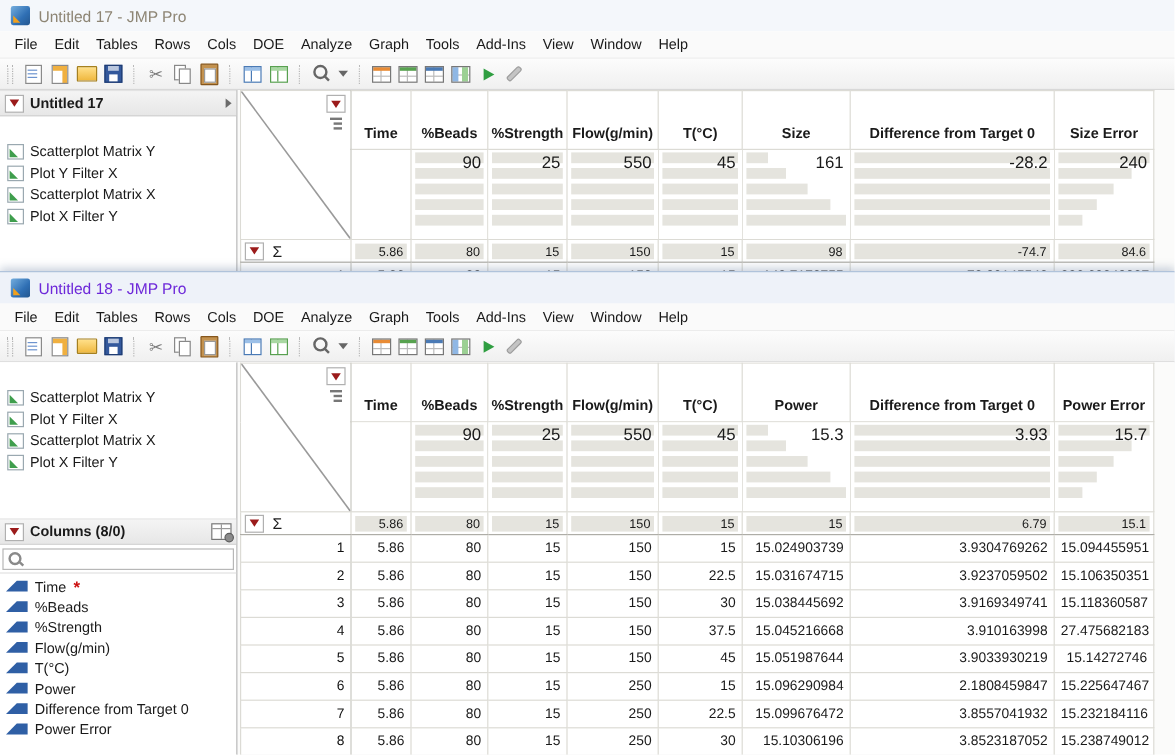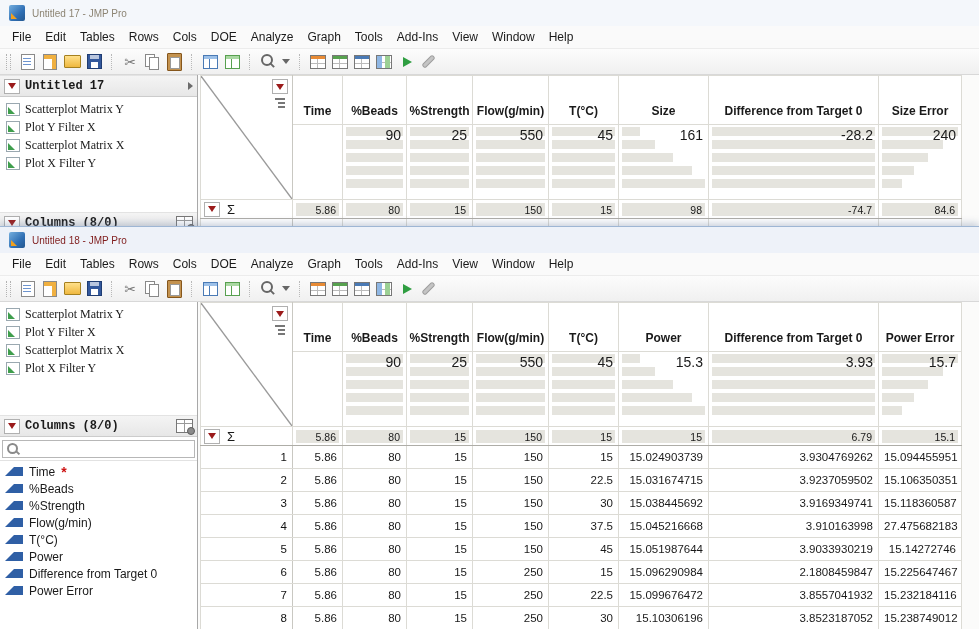--- a/index.html
+++ b/index.html
@@ -5,23 +5,23 @@
   html,body{margin:0;padding:0;background:#ffffff;}
   .screen{width:979px;height:629px;position:relative;overflow:hidden;background:#fff;
           font-family:"Liberation Sans",sans-serif;font-size:12px;color:#1a1a1a;}
   .jmp-window{position:absolute;left:0;width:979px;background:#fff;display:flex;flex-direction:column;overflow:hidden;}
   .win-top{top:0;height:226px;}
   .win-bottom{top:226px;height:403px;border-top:1px solid #9eb6d4;box-shadow:0 -3px 7px rgba(110,130,160,.35);}
 
   
   .titlebar{height:26px;flex:0 0 26px;display:flex;align-items:center;gap:7px;padding:0 9px;background:#f4f7fb;}
   .win-bottom .titlebar{background:#eef2f9;}
-  .title{font-size:10px;}
+  .title{font-size:13px;}
   .win-top .title{color:#8d8574;}
-  .win-bottom .title{color:#7f1d1d;}
+  .win-bottom .title{color:#6d28d9;}
   .app-icon{width:16px;height:16px;flex:0 0 16px;border-radius:2px;position:relative;
             background:linear-gradient(135deg,#74aede 0%,#2f6fb4 60%,#24578f 100%);}
   .app-icon::after{content:"";position:absolute;left:2px;bottom:2px;width:0;height:0;
             border-left:6px solid #f0a01e;border-top:6px solid transparent;}
 
   
   .menubar{height:22px;flex:0 0 22px;display:flex;align-items:center;padding-left:5px;background:#fafafa;border-bottom:1px solid #ececec;}
   .menu-item{padding:2px 7px;white-space:nowrap;}
 
   
@@ -65,26 +65,26 @@
   .icon-split-table::before{content:"";width:14px;height:12px;background:#fff;border:1px solid #777;
      background-image:linear-gradient(#8fb7e4 0 0),linear-gradient(#9cd094 0 0),linear-gradient(#bbb 0 0);
      background-size:5px 12px,5px 12px,14px 1px;background-position:0 0,8px 0,0 6px;background-repeat:no-repeat;}
   .icon-run-script::before{content:"";width:0;height:0;border-left:9px solid #2f9e41;border-top:5px solid transparent;border-bottom:5px solid transparent;margin-left:2px;}
   .icon-pencil::before{content:"";width:13px;height:3px;background:#c4c4c4;border:1px solid #9d9d9d;transform:rotate(-45deg);border-radius:2px;}
 
   
   .content{flex:1;display:flex;min-height:0;background:#fff;}
   .sidebar{width:197px;flex:0 0 197px;border-right:1px solid #a8a8a8;display:flex;flex-direction:column;background:#fff;overflow:hidden;}
   .panel-header{height:20px;flex:0 0 20px;display:flex;align-items:center;gap:5px;padding:0 4px;
-      background:linear-gradient(#f4f4f4,#e7e7e7);border-top:1px solid #e3e3e3;border-bottom:1px solid #cccccc;font-family:Liberation Mono, monospace;}
+      background:linear-gradient(#f4f4f4,#e7e7e7);border-top:1px solid #e3e3e3;border-bottom:1px solid #cccccc;}
   .panel-title{font-weight:bold;}
   .disc-right{margin-left:auto;width:0;height:0;border-top:4px solid transparent;border-bottom:4px solid transparent;border-left:5px solid #6b6b6b;}
   .tri-box{width:14px;height:13px;flex:0 0 14px;background:#fff;border:1px solid #b0b0b0;display:inline-flex;align-items:center;justify-content:center;}
   .red-tri{width:0;height:0;border-left:4px solid transparent;border-right:4px solid transparent;border-top:6px solid #9b1b1b;}
-  .report-list{list-style:none;margin:0;padding:3px 0 0 0;font-family:Liberation Serif, serif;}
+  .report-list{list-style:none;margin:0;padding:20px 0 0 0;}
   .report-item{height:18px;display:flex;align-items:center;gap:5px;padding:0 6px;}
   .report-icon{width:12px;height:11px;flex:0 0 12px;border:1px solid #9aa8b0;background:#fff;position:relative;}
   .report-icon::after{content:"";position:absolute;left:1px;bottom:1px;width:0;height:0;border-bottom:7px solid #3f9e4d;border-right:7px solid transparent;}
   .sp-top{flex:0 0 40px;}
   .sp-bottom{flex:0 0 38px;}
   .cols-icon{margin-left:auto;width:15px;height:12px;border:1px solid #777;background:#fff;position:relative;
      background-image:linear-gradient(#999 0 0),linear-gradient(#999 0 0);
      background-size:15px 1px,1px 12px;background-position:0 3px,7px 0;background-repeat:no-repeat;}
   .cols-icon::after{content:"";position:absolute;right:-3px;bottom:-3px;width:6px;height:6px;border-radius:50%;background:#8b8b8b;border:1px solid #5c5c5c;}
   .search-row{height:21px;flex:0 0 21px;display:flex;align-items:center;padding:1px 2px;border-bottom:1px solid #e2e2e2;}

